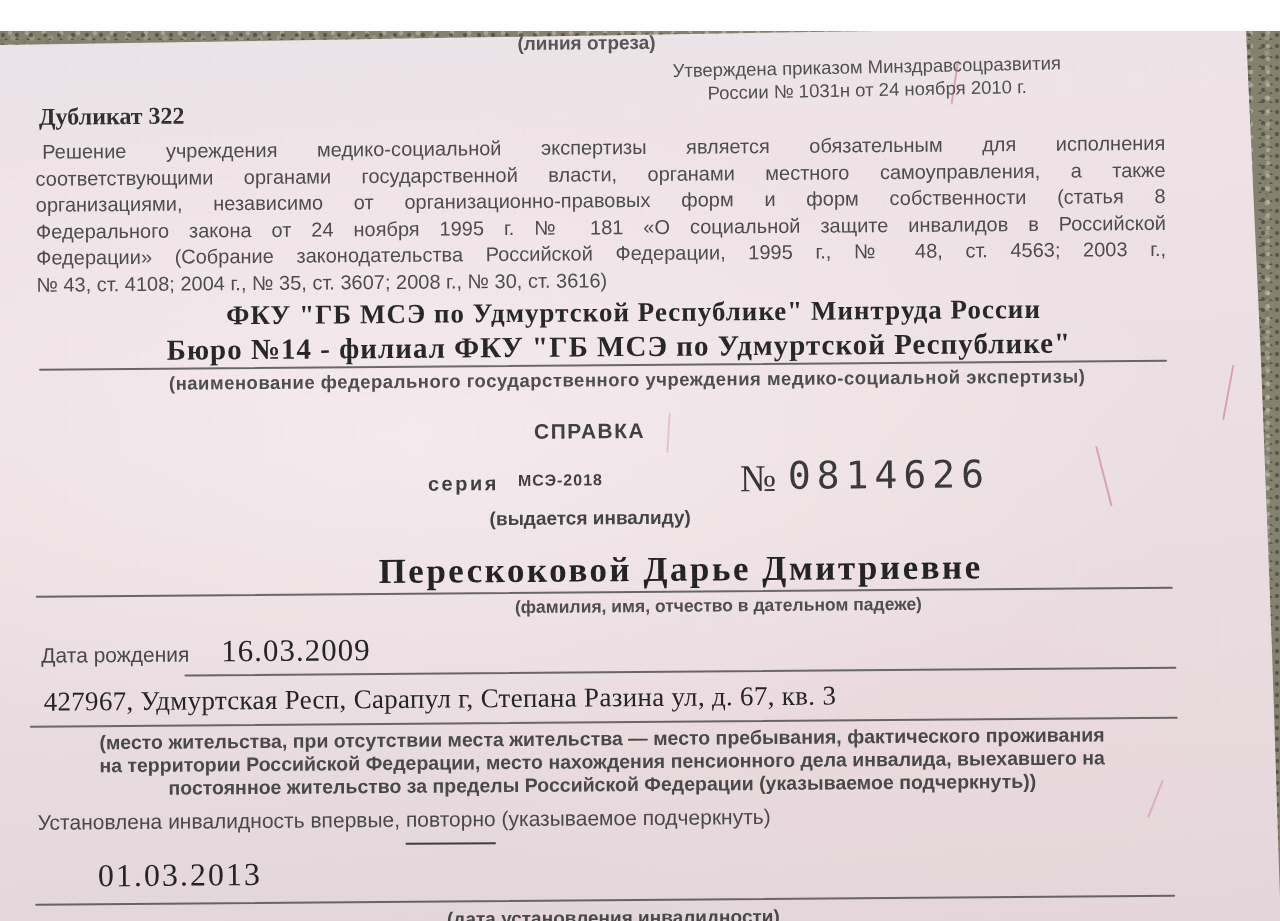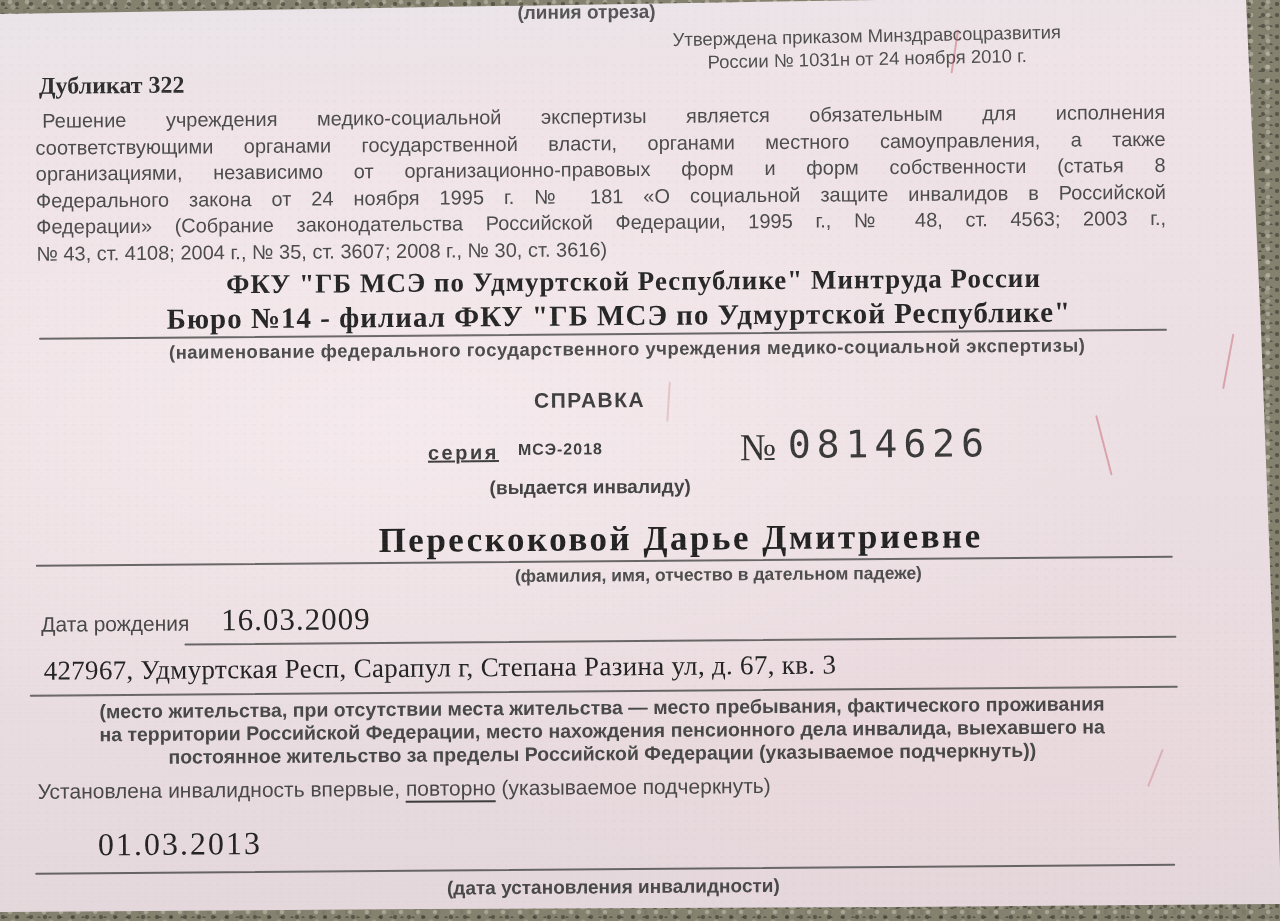--- a/index.html
+++ b/index.html
@@ -6,21 +6,21 @@
   body{width:1280px;height:921px;overflow:hidden;position:relative;
        font-family:"Liberation Sans",sans-serif;}
   
   .scene{position:absolute;inset:0;background-color:#84816f;
     background-image:
       radial-gradient(circle at 3px 4px, rgba(52,50,42,.55) 1.5px, transparent 2.6px),
       radial-gradient(circle at 10px 2px, rgba(205,200,186,.5) 1.6px, transparent 2.8px),
       radial-gradient(circle at 6px 9px, rgba(38,36,30,.45) 1.2px, transparent 2.2px),
       radial-gradient(circle at 13px 7px, rgba(176,170,152,.5) 2px, transparent 3.2px),
       radial-gradient(circle at 1px 11px, rgba(120,116,100,.6) 2px, transparent 3.4px);
-    background-size:14px 11px,17px 13px,11px 9px,19px 15px,23px 17px;}
+    background-size:14px 11px,17px 13px,11px 9px,19px 15px,23px 17px;margin-top:31px;}
   
   .paper{position:absolute;inset:0;
     clip-path:polygon(0px 14px,878px 0px,1246px 0px,1261px 330px,1272px 620px,1280px 868px,1280px 904px,900px 907px,420px 909px,0px 912px);
     background:
       radial-gradient(1100px 460px at 32% 46%, rgba(255,246,248,.45), transparent 72%),
       radial-gradient(700px 300px at 75% 80%, rgba(236,215,220,.55), transparent 75%),
       linear-gradient(176deg,#e9e4e8 0%,#efe3e7 14%,#ecdfe3 46%,#e8dbdf 76%,#e2d5d9 100%);}
   .paper::after{content:"";position:absolute;inset:0;pointer-events:none;opacity:.5;
     background-image:
       repeating-linear-gradient(0deg, rgba(255,255,255,.06) 0 1px, transparent 1px 4px),
@@ -30,21 +30,21 @@
   .abs{position:absolute;}
   .sans{font-family:"Liberation Sans",sans-serif;color:#4a4a4a;}
   .serif{font-family:"Liberation Serif",serif;color:#2b2b2b;}
   .mono{font-family:"DejaVu Sans Mono",monospace;color:#383838;}
   .b{font-weight:bold;}
   .rule{position:absolute;height:2px;background:rgba(70,70,70,.8);border-radius:1px;}
   .para{left:38px;top:103px;width:1130px;font-size:20px;line-height:26.6px;color:#4b4b4b;}
   .para .pline{text-align:justify;text-align-last:justify;white-space:nowrap;}
   .para .pline:last-child{text-align-last:left;white-space:normal;}
   .center{text-align:center;}
-  .uline{border-bottom:2.5px solid #3c3c3c;padding-bottom:1px;}
+  .uline{border-bottom:2.5px solid #3c3c3c;padding-bottom:12px;}
   .scratch{position:absolute;width:1.5px;background:rgba(186,64,84,.38);border-radius:1px;pointer-events:none;}
 </style>
 </head>
 <body>
 
 <div class="scene">
   <div class="paper">
     <div class="content">
 
       <div class="abs sans" style="left:0;top:1px;width:1180px;text-align:center;font-size:19px;font-weight:bold;color:#555;">(линия отреза)</div>
@@ -65,21 +65,21 @@
         <div class="pline">№ 43, ст. 4108; 2004 г., № 35, ст. 3607; 2008 г., № 30, ст. 3616)</div>
       </div>
 
       <div class="abs serif b center" style="left:40px;top:266px;width:1190px;font-size:27px;letter-spacing:1px;color:#262626;">ФКУ "ГБ МСЭ по Удмуртской Республике" Минтруда России</div>
       <div class="abs serif b center" style="left:25px;top:299px;width:1190px;font-size:29px;letter-spacing:1px;color:#262626;">Бюро №14 - филиал ФКУ "ГБ МСЭ по Удмуртской Республике"</div>
       <div class="rule" style="left:40px;top:333px;width:1128px;"></div>
       <div class="abs sans b center" style="left:30px;top:338px;width:1196px;font-size:18.5px;letter-spacing:.5px;color:#4c4c4c;">(наименование федерального государственного учреждения медико-социальной экспертизы)</div>
 
       <div class="abs sans b" style="left:0;top:388px;width:1180px;text-align:center;font-size:21px;letter-spacing:1.5px;color:#3f3f3f;">СПРАВКА</div>
 
-      <div class="abs sans b" style="left:428px;top:440px;font-size:20px;letter-spacing:2.5px;color:#3f3f3f;text-decoration:underline;">серия</div>
+      <div class="abs sans b" style="left:428px;top:440px;font-size:20px;letter-spacing:2.5px;color:#3f3f3f;">серия</div>
       <div class="abs sans b" style="left:518px;top:440px;font-size:16px;letter-spacing:1px;color:#3f3f3f;">МСЭ-2018</div>
       <div class="abs serif" style="left:740px;top:426px;font-size:38px;color:#333;">№</div>
       <div class="abs mono" style="left:788px;top:424px;font-size:38px;letter-spacing:6px;">0814626</div>
       <div class="abs sans b" style="left:0;top:476px;width:1180px;text-align:center;font-size:19px;color:#424242;">(выдается инвалиду)</div>
 
       <div class="abs serif b center" style="left:40px;top:519px;width:1280px;font-size:35px;letter-spacing:2.5px;color:#222;">Перескоковой Дарье Дмитриевне</div>
       <div class="rule" style="left:35px;top:560px;width:1137px;"></div>
       <div class="abs sans b center" style="left:140px;top:565px;width:1155px;font-size:17.5px;color:#4c4c4c;">(фамилия, имя, отчество в дательном падеже)</div>
 
       <div class="abs sans" style="left:40px;top:608px;font-size:21px;color:#474747;">Дата рождения</div>

